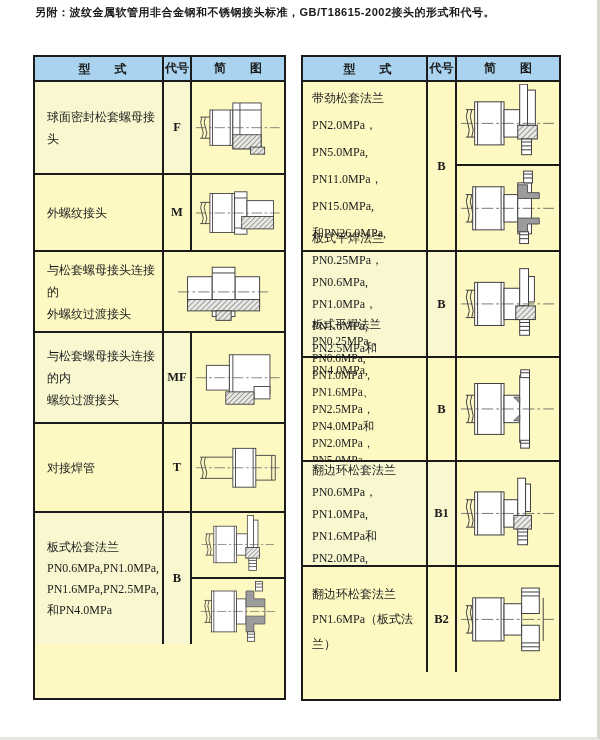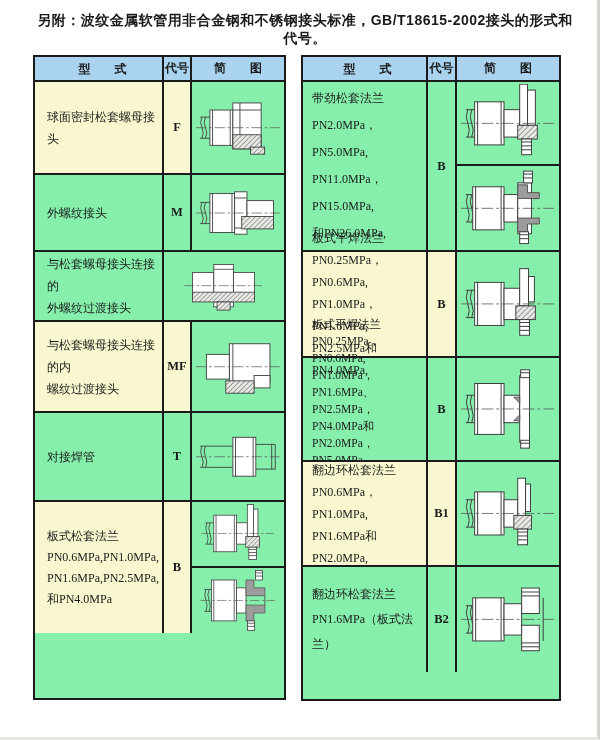--- a/index.html
+++ b/index.html
@@ -4,44 +4,44 @@
 <style>
   html,body{margin:0;padding:0}
   body{
     width:600px;height:740px;position:relative;background:#ffffff;
     font-family:"Liberation Serif", serif;color:#1a1a1a;
     box-sizing:border-box;border-right:3px solid #d6d6d0;border-bottom:3px solid #e6e6e0;
     overflow:hidden;
   }
   *{box-sizing:border-box}
   .title{
-    position:absolute;left:35px;top:12px;width:540px;
-    font-family:"Liberation Sans", sans-serif;font-weight:bold;font-size:14px;letter-spacing:.5px;text-align:center;
+    position:absolute;left:35px;top:5px;width:540px;
+    font-family:"Liberation Sans", sans-serif;font-weight:bold;font-size:11px;letter-spacing:.5px;
   }
-  .t{position:absolute;top:55px;border:2px solid var(--bd);display:flex;flex-direction:column;background:#86efac}
+  .t{position:absolute;top:55px;border:2px solid var(--bd);display:flex;flex-direction:column;background:#fef9c3}
   .lt{left:33px;width:253px;height:645px}
   .rt{left:301px;width:260px;height:646px}
   .thead{height:25px;background:var(--hdr);border-bottom:2px solid var(--bd);display:flex;flex:none}
   .thead .hc{display:flex;align-items:center;justify-content:center;
     font-family:"Liberation Sans", sans-serif;font-weight:bold;font-size:12px}
   .row{display:flex;flex:none;border-bottom:2px solid var(--bd)}
   .row:last-child{border-bottom:none}
   .c1,.c2{border-right:2px solid var(--bd)}
   .lt .c1{width:129px}.lt .c2{width:28px}
   .rt .c1{width:125px}.rt .c2{width:29px}
   .c3{flex:1;display:flex;align-items:stretch}
   .c1{display:flex;align-items:center;padding:0 4px 0 12px;font-size:12px;line-height:22px;white-space:pre-line}
   .rt .c1{padding:0 3px 0 9px}
   .c2{display:flex;align-items:center;justify-content:center;font-weight:bold;font-size:12.5px}
   .row[data-hl="true"] .c1, .row[data-hl="true"] .c2{background:var(--hl)}
   .lh-lg .c1{line-height:27px}
   .lh-md .c1{line-height:25px}
   .lh-sm .c1{line-height:17px;font-size:11.5px}
   .lh-6 .c1{line-height:21px}
-  .h77{height:77px}.h93{height:93px}.h86{height:70px}.h91{height:91px}.h89{height:89px}.h180{height:131px}
+  .h77{height:77px}.h93{height:93px}.h86{height:81px}.h91{height:91px}.h89{height:89px}.h180{height:131px}
   .h198{height:170px}.h106{height:106px}.h104{height:104px}.h105{height:105px}.h104b{height:105px}
   .split{flex-direction:column}
   .split .dia{flex:1 1 50%}
   .split .dia:first-child{border-bottom:2px solid var(--bd)}
   .dia{flex:1;display:flex;align-items:center;justify-content:center;overflow:hidden}
   .dia svg{width:96%;height:96%}
   .defs{position:absolute;width:0;height:0}
 </style>
 </head>
 <body>

